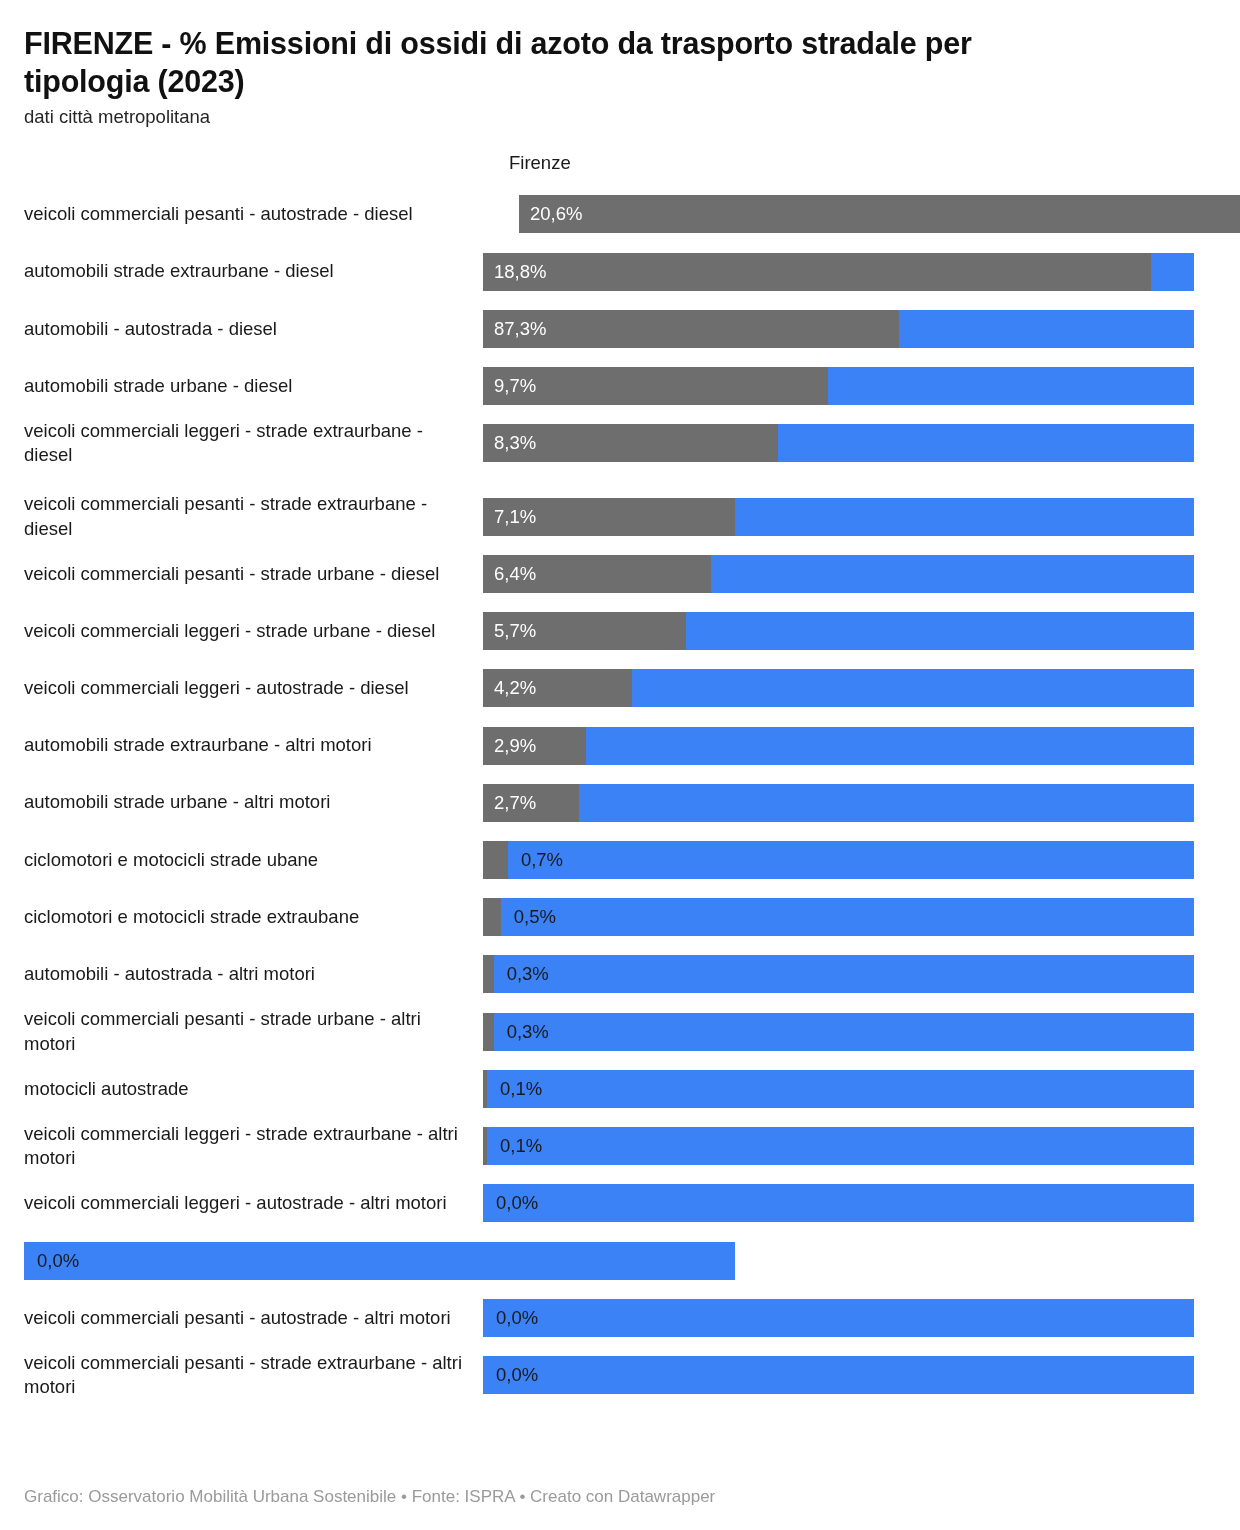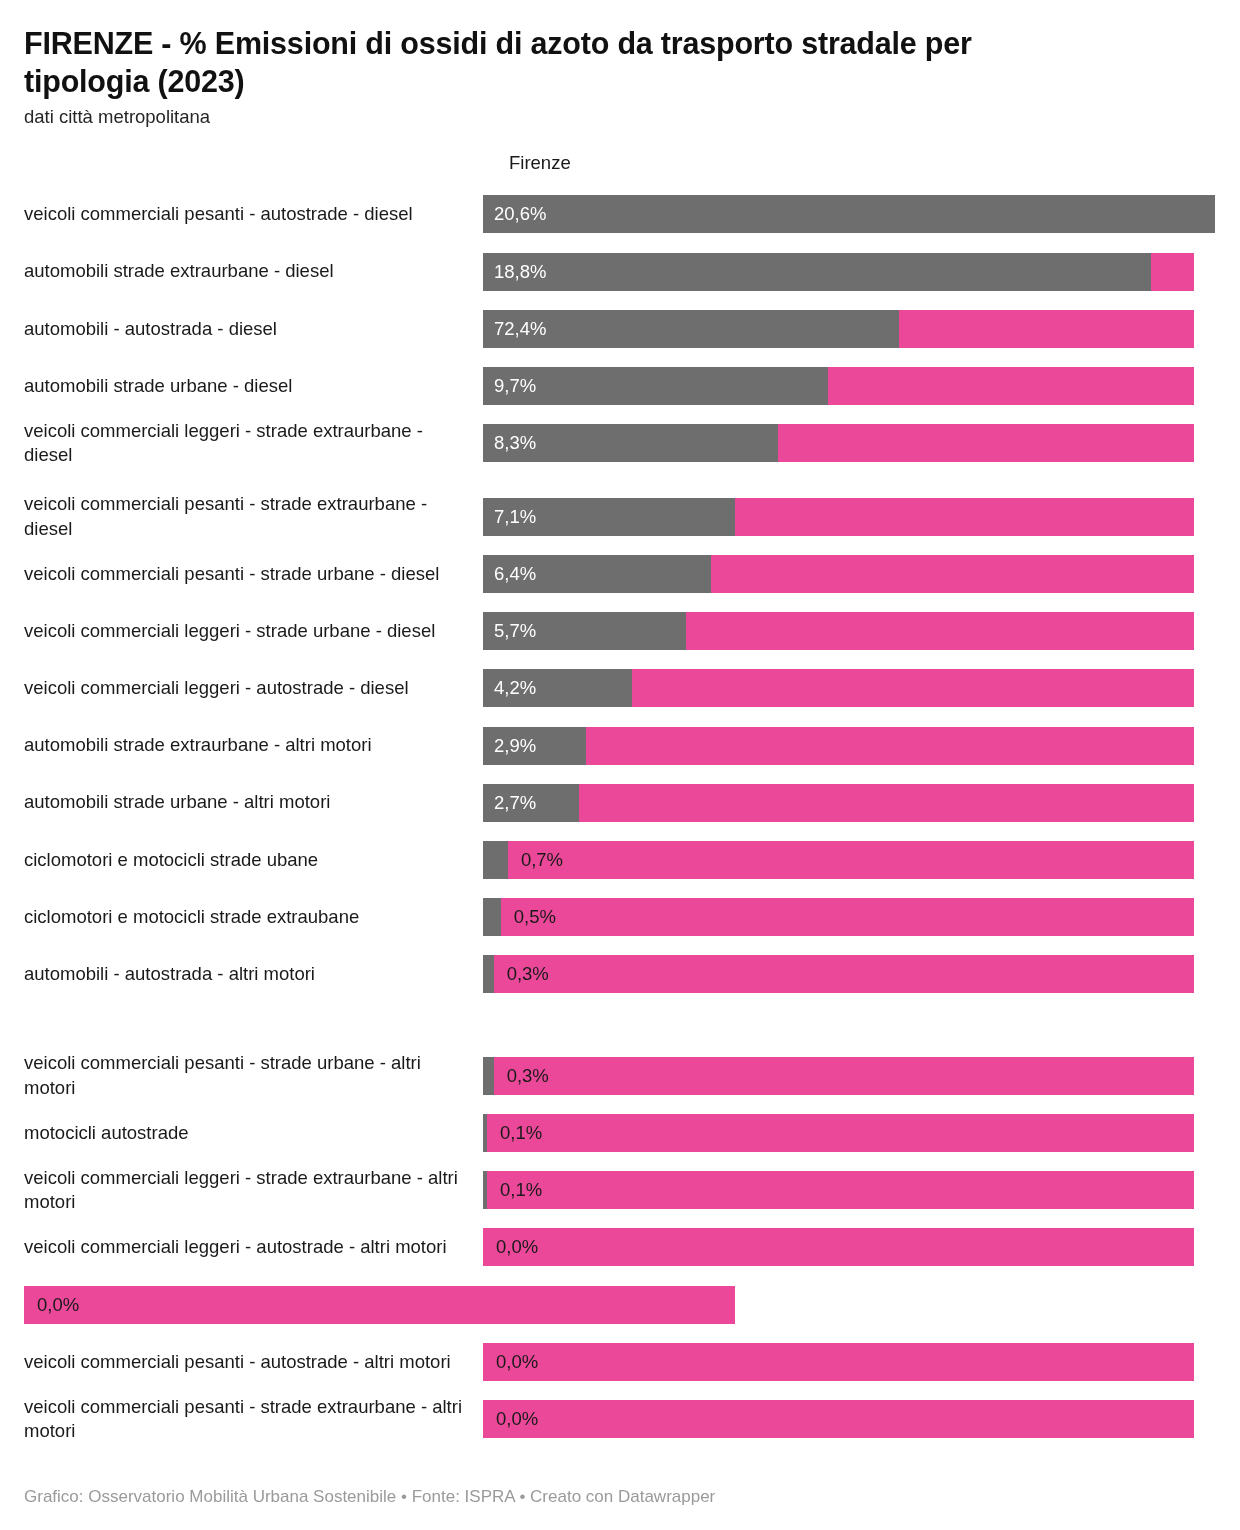--- a/index.html
+++ b/index.html
@@ -82,21 +82,21 @@
     position: relative;
     flex: 1 1 auto;
     height: 38px;
   }
   .bar-track {
     position: absolute;
     left: 0;
     top: 0;
     width: 711px;
     height: 38px;
-    background: #ec4899;
+    background: #3b82f6;
   }
   .bar-fill {
     position: absolute;
     left: 0;
     top: 0;
     height: 38px;
     background: #6e6e6e;
   }
   .bar-value {
     position: absolute;
@@ -133,21 +133,21 @@
   <div class="header">
     <h1 class="chart-title">FIRENZE - % Emissioni di ossidi di azoto da trasporto stradale per tipologia (2023)</h1>
     <p class="chart-subtitle">dati città metropolitana</p>
   </div>
 
   <div class="col-header-row">
     <div class="col-header">Firenze</div>
   </div>
 
   <div class="rows" id="rows-container" style="margin-top: 0px;">
-      <div class="row" style="height: 57.2381px;">
+      <div class="row" style="height: 57.2381px; gap: 36px;">
         <div class="row-label">veicoli commerciali pesanti - autostrade - diesel</div>
         <div class="bar-area">
           <div class="bar-track">
             <div class="bar-fill" style="width: 732.33px; background: rgb(110, 110, 110);"></div>
             <div class="bar-value inside">20,6%</div>
           </div>
         </div>
       </div>
       <div class="row" style="height: 57.2381px;">
         <div class="row-label">automobili strade extraurbane - diesel</div>
@@ -156,21 +156,21 @@
             <div class="bar-fill" style="width: 668.34px; background: rgb(110, 110, 110);"></div>
             <div class="bar-value inside">18,8%</div>
           </div>
         </div>
       </div>
       <div class="row" style="height: 57.2381px;">
         <div class="row-label">automobili - autostrada - diesel</div>
         <div class="bar-area">
           <div class="bar-track">
             <div class="bar-fill" style="width: 415.94px; background: rgb(110, 110, 110);"></div>
-            <div class="bar-value inside">72,4%</div>
+            <div class="bar-value inside">87,3%</div>
           </div>
         </div>
       </div>
       <div class="row" style="height: 57.2381px;">
         <div class="row-label">automobili strade urbane - diesel</div>
         <div class="bar-area">
           <div class="bar-track">
             <div class="bar-fill" style="width: 344.83px; background: rgb(110, 110, 110);"></div>
             <div class="bar-value inside">9,7%</div>
           </div>
@@ -259,21 +259,21 @@
       </div>
       <div class="row" style="height: 57.2381px;">
         <div class="row-label">automobili - autostrada - altri motori</div>
         <div class="bar-area">
           <div class="bar-track">
             <div class="bar-fill" style="width: 10.66px; background: rgb(110, 110, 110);"></div>
             <div class="bar-value outside" style="left: 23.665px;">0,3%</div>
           </div>
         </div>
       </div>
-      <div class="row" style="height: 57.2381px; margin-top: 44px;">
+      <div class="row" style="height: 57.2381px;">
         <div class="row-label">veicoli commerciali pesanti - strade urbane - altri motori</div>
         <div class="bar-area">
           <div class="bar-track">
             <div class="bar-fill" style="width: 10.66px; background: rgb(110, 110, 110);"></div>
             <div class="bar-value outside" style="left: 23.665px;">0,3%</div>
           </div>
         </div>
       </div>
       <div class="row" style="height: 57.2381px;">
         <div class="row-label">motocicli autostrade</div>

